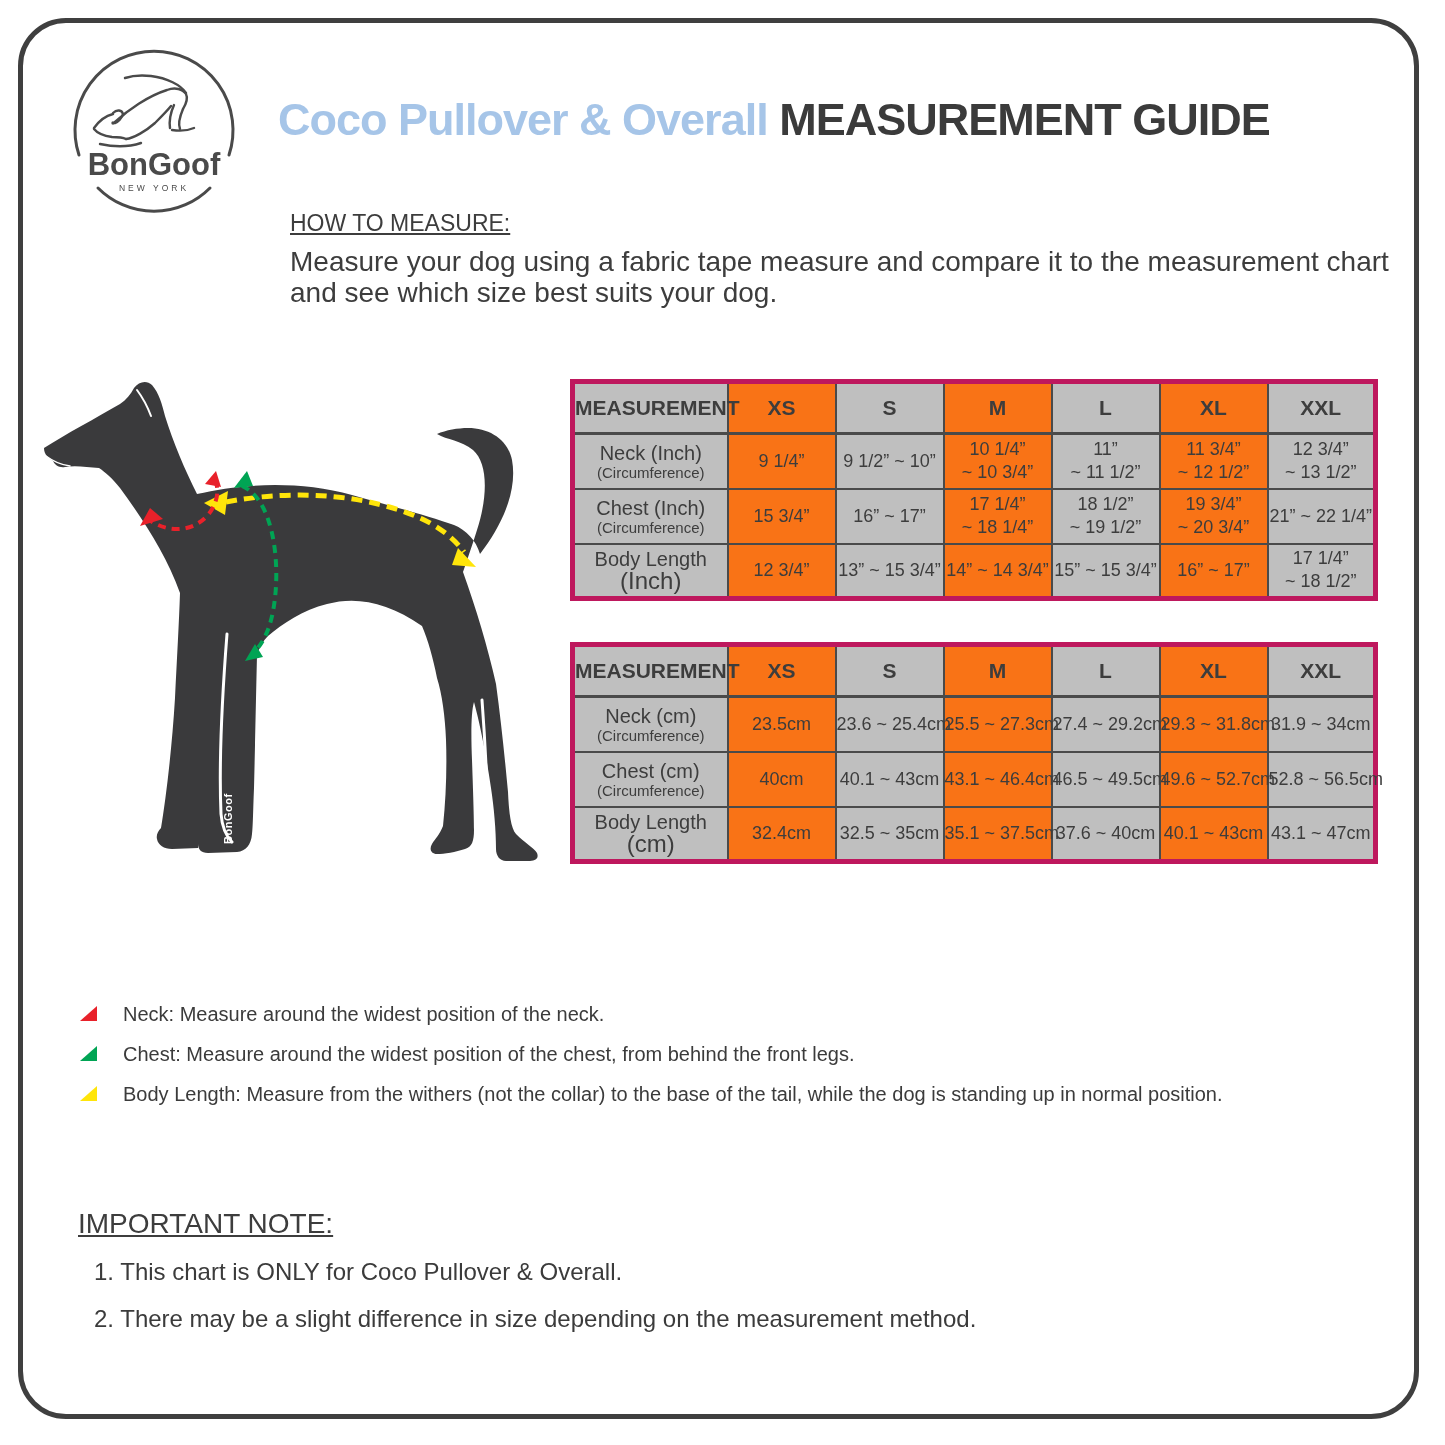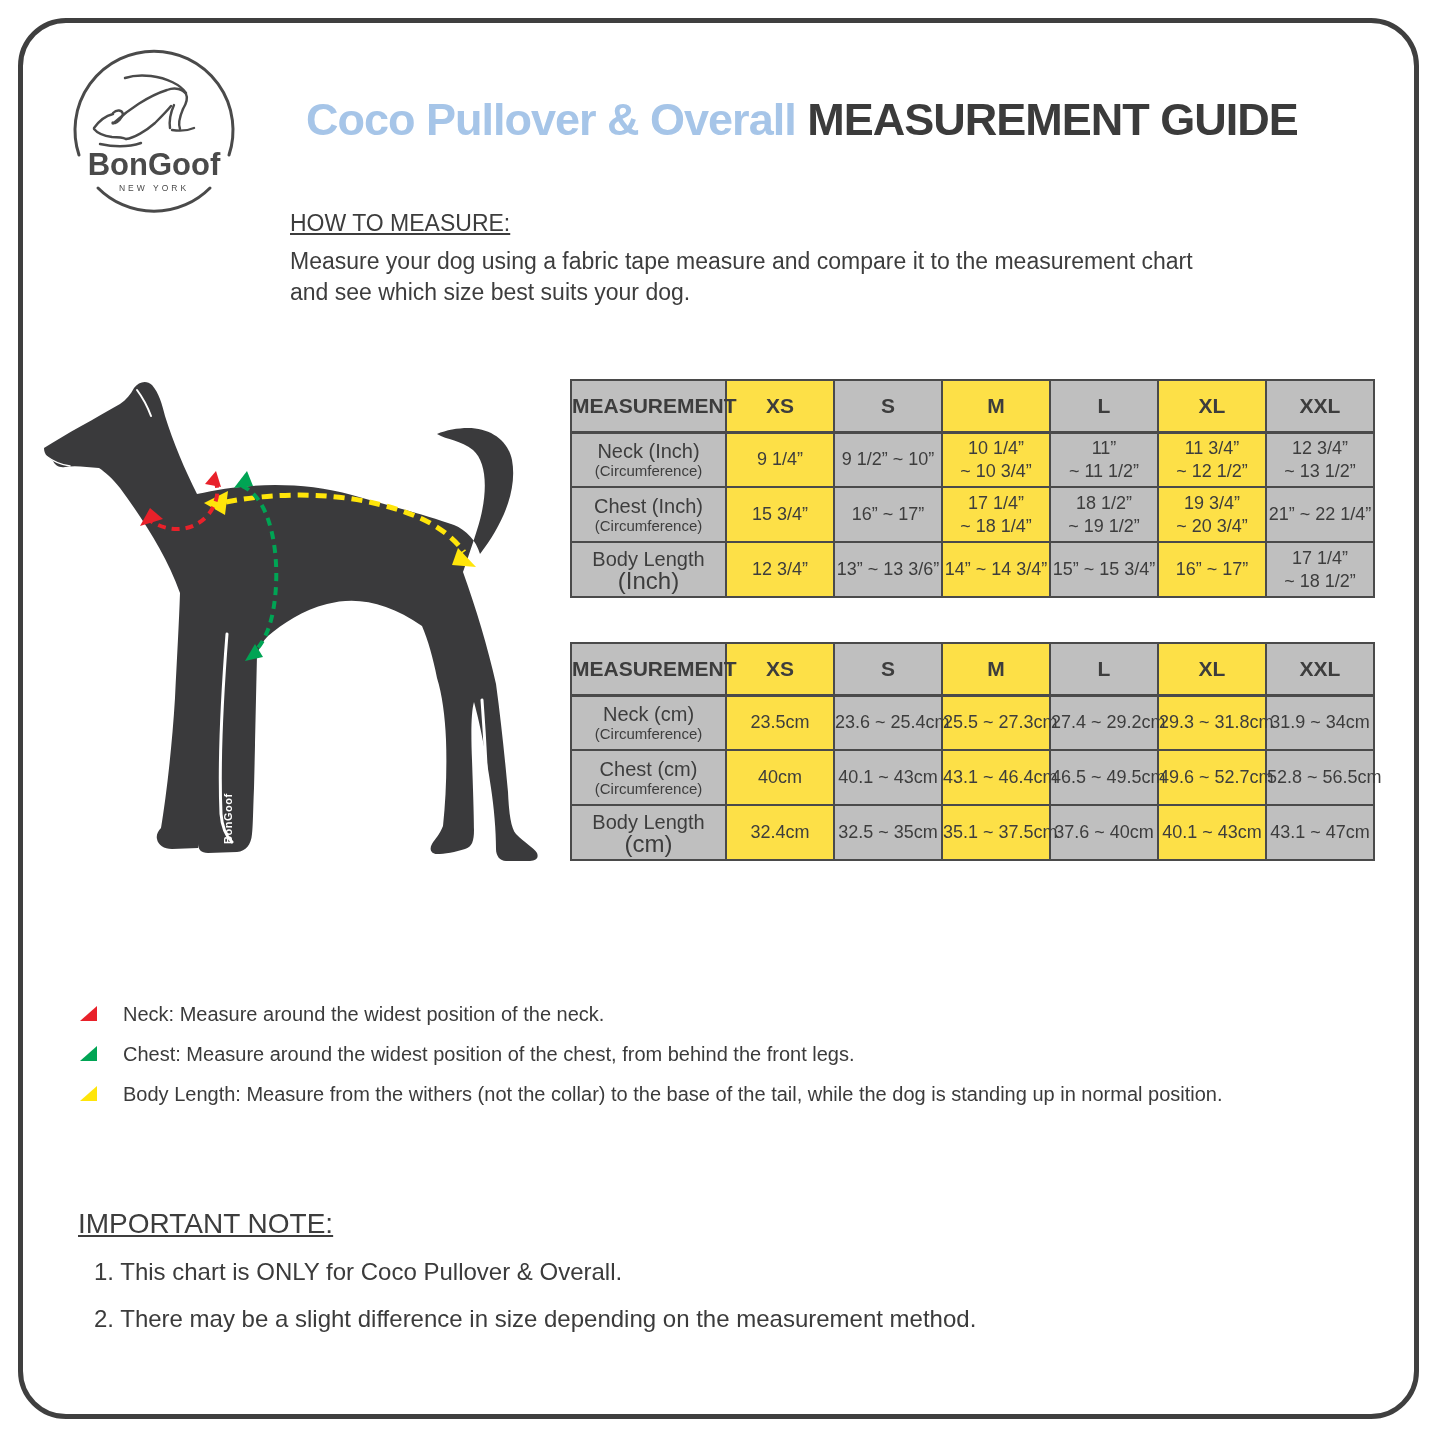--- a/index.html
+++ b/index.html
@@ -8,35 +8,35 @@
     font-family:"Liberation Sans",sans-serif;color:#3d3d3d;
   }
   .page-border{
     position:absolute;left:18px;top:18px;width:1401px;height:1401px;
     border:5px solid #3f3f3f;border-radius:48px;box-sizing:border-box;
   }
   
   .logo{position:absolute;left:68px;top:48px;width:172px;height:176px;}
   
   .title{
-    position:absolute;left:306px;top:94px;font-size:45px;font-weight:bold;
+    position:absolute;left:278px;top:94px;font-size:45px;font-weight:bold;
     letter-spacing:-1px;white-space:nowrap;
   }
   .title .prod{color:#a6c5e8;}
   .title .rest{color:#3b3b3b;}
   
   .howto{position:absolute;left:290px;top:210px;}
   .howto .hd{font-size:23px;text-decoration:underline;margin:0 0 9px 0;}
-  .howto p{margin:0;font-size:23px;line-height:31px;}
+  .howto p{margin:0;font-size:28px;line-height:31px;}
   
   .dog{position:absolute;left:30px;top:368px;}
   
   table.mtable{
     position:absolute;left:570px;width:803px;border-collapse:collapse;table-layout:fixed;
-    border:2px solid #be185d;background:#fde047;
+    border:5px solid #be185d;background:#f97316;
   }
   table.mtable.t-inch{top:379px;}
   table.mtable.t-cm{top:642px;}
   .mtable td{
     border:2px solid #4a4a4a;text-align:center;vertical-align:middle;padding:0;color:#3d3d3d;
   }
   .mtable tr{height:55px;}
   .mtable tr.hrow{height:52px;}
   .mtable tr.hrow td{border-bottom-width:3px;font-weight:bold;font-size:21px;}
   .mtable td.corner{font-size:20px;}
@@ -201,21 +201,21 @@
     <td class="val">19 3/4”
 ~ 20 3/4”</td>
     <td class="val g">21” ~ 22 1/4”</td>
   </tr>
   <tr>
     <td class="g">
       <div class="lbl-line">Body Length</div>
       <div class="lbl-sub2">(Inch)</div>
     </td>
     <td class="val">12 3/4”</td>
-    <td class="val g">13” ~ 13 3/6”</td>
+    <td class="val g">13” ~ 15 3/4”</td>
     <td class="val">14” ~ 14 3/4”</td>
     <td class="val g">15” ~ 15 3/4”</td>
     <td class="val">16” ~ 17”</td>
     <td class="val g">17 1/4”
 ~ 18 1/2”</td>
   </tr>
 </tbody>
   </table>
 
 <table class="mtable t-cm">

